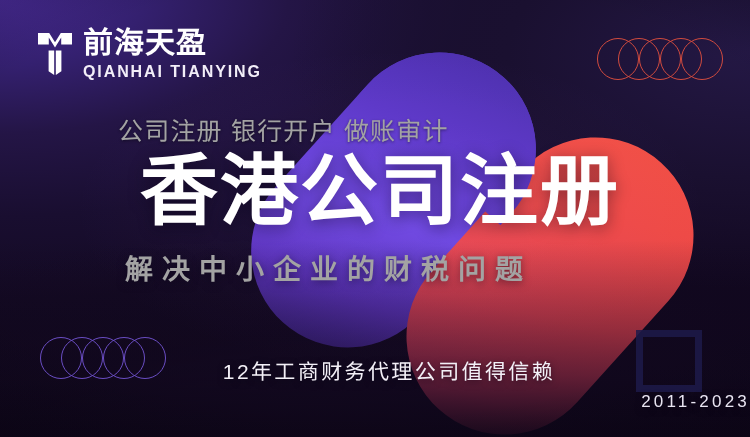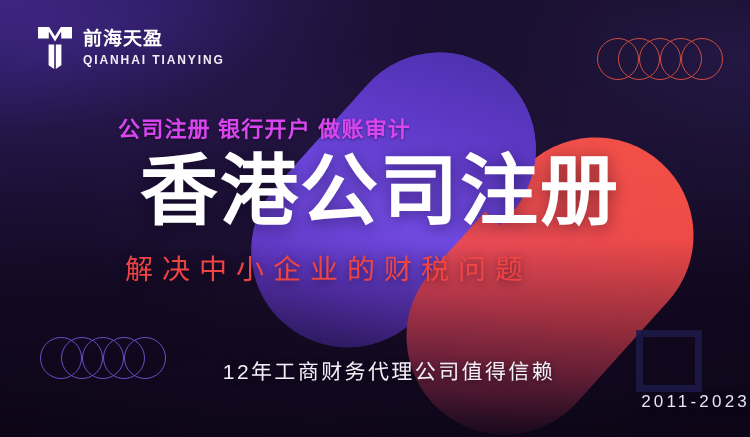--- a/index.html
+++ b/index.html
@@ -99,61 +99,61 @@
 
   
   .logo{
     position:absolute; left:38px; top:27px;
     display:flex; align-items:center; gap:11px;
   }
   .logo-mark{ width:34px; height:42px; display:block; }
   .logo-text{ display:flex; flex-direction:column; justify-content:center; }
   .logo-cn{
     color:#ffffff;
-    font-size:19px;
+    font-size:30px;
     font-weight:bold;
     letter-spacing:1px;
     line-height:1.05;
     white-space:nowrap;
   }
   .logo-en{
     color:#f2eef8;
-    font-size:12px;
+    font-size:16px;
     font-weight:bold;
     letter-spacing:1.9px;
     margin-top:4px;
     white-space:nowrap;
   }
 
   
   .kicker{
     position:absolute; left:118px; top:111px;
-    color:#d946ef;
-    font-size:22px;
-    font-weight:bold;
+    color:#a3a3a3;
+    font-size:25px;
+    font-weight:normal;
     letter-spacing:1.2px;
     white-space:nowrap;
     text-shadow:0 1px 3px rgba(0,0,0,.45);
   }
   .headline{
     position:absolute; left:104px; top:152px;
     color:#ffffff;
     font-size:78px;
     font-weight:bold;
     letter-spacing:2px;
     line-height:1;
     white-space:nowrap;
     text-shadow:0 3px 16px rgba(8,2,20,.45);
     margin-left:36px;
   }
   .subhead{
     position:absolute; left:125px; top:247px;
-    color:#ef4444;
+    color:#a3a3a3;
     font-size:28px;
-    font-weight:normal;
+    font-weight:bold;
     letter-spacing:9px;
     white-space:nowrap;
     text-shadow:0 2px 8px rgba(8,2,20,.5);
   }
   .tagline{
     position:absolute; left:0; right:0; top:355px;
     text-align:center;
     color:#f3f0f7;
     font-size:21px;
     letter-spacing:2.4px;

